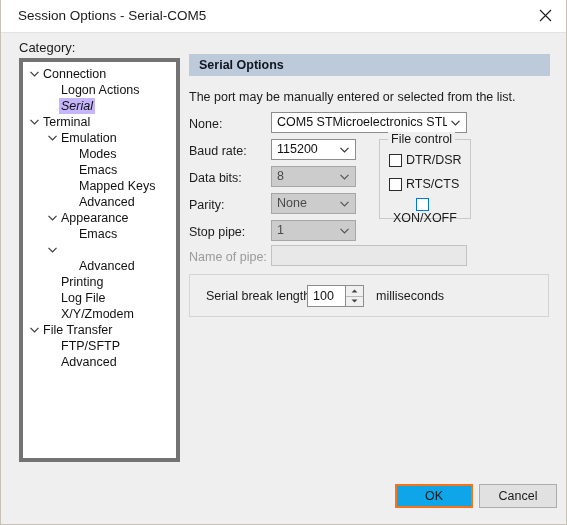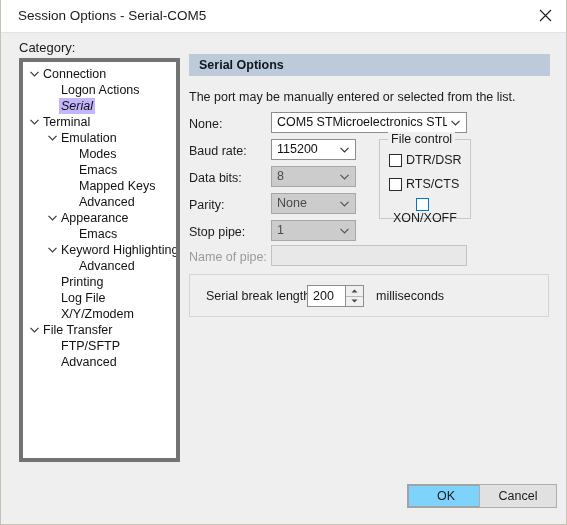--- a/index.html
+++ b/index.html
@@ -262,23 +262,22 @@
     background: #e1e1e1;
     border: 1px solid #adadad;
     font-size: 12.5px;
     color: #1b1b1b;
     display: flex; align-items: center; justify-content: center;
     cursor: default;
     font-family: "Liberation Sans", sans-serif;
     padding: 0;
   }
   .btn.primary {
-    border: 2px solid #a3a3a3;
-    background: #7dd3fc;
-    margin-left: 12px;
+    border: 2px solid #f97316;
+    background: #0ea5e9;
   }
   #ok-button  { left: 394px; top: 484px; }
   #cancel-button { left: 478px; top: 484px; }
 </style>
 </head>
 <body>
 
 <div class="dialog">
 
   <div class="titlebar">
@@ -318,21 +317,21 @@
         <div class="tree-item lvl1"><span class="tw">
             <svg width="9" height="6" viewBox="0 0 9 6">
               <path d="M0.5 0.8 L4.5 4.8 L8.5 0.8" stroke="#3a3a3a" stroke-width="1.2" fill="none"></path>
             </svg>
           </span><span class="lbl">Appearance</span></div>
         <div class="tree-item lvl2"><span class="lbl">Emacs</span></div>
         <div class="tree-item lvl1"><span class="tw">
             <svg width="9" height="6" viewBox="0 0 9 6">
               <path d="M0.5 0.8 L4.5 4.8 L8.5 0.8" stroke="#3a3a3a" stroke-width="1.2" fill="none"></path>
             </svg>
-          </span><span class="lbl">Keyword Highlighting</span></div>
+          </span></div>
         <div class="tree-item lvl2"><span class="lbl">Advanced</span></div>
         <div class="tree-item lvl1"><span class="lbl">Printing</span></div>
         <div class="tree-item lvl1"><span class="lbl">Log File</span></div>
         <div class="tree-item lvl1"><span class="lbl">X/Y/Zmodem</span></div>
         <div class="tree-item lvl0"><span class="tw">
             <svg width="9" height="6" viewBox="0 0 9 6">
               <path d="M0.5 0.8 L4.5 4.8 L8.5 0.8" stroke="#3a3a3a" stroke-width="1.2" fill="none"></path>
             </svg>
           </span><span class="lbl">File Transfer</span></div>
         <div class="tree-item lvl1"><span class="lbl">FTP/SFTP</span></div>
@@ -414,21 +413,21 @@
       <span class="chk-label">XON/XOFF</span>
     </div>
   </div>
 
   <div class="flabel disabled" style="left:188px; top:250px;">Name of pipe:</div>
   <div class="textbox" style="left:270px; top:245px; width:196px;"></div>
 
   <div class="break-group">
     <span class="break-label">Serial break length:</span>
     <div class="spinner">
-      <span class="sval">200</span>
+      <span class="sval">100</span>
       <div class="spin-btns">
         <div class="spin-btn up">
           <svg width="7" height="4" viewBox="0 0 7 4">
               <path d="M0.5 3.5 L3.5 0.5 L6.5 3.5 Z" fill="#444"></path>
             </svg>
         </div>
         <div class="spin-btn down">
           <svg width="7" height="4" viewBox="0 0 7 4">
               <path d="M0.5 0.5 L3.5 3.5 L6.5 0.5 Z" fill="#444"></path>
             </svg>

